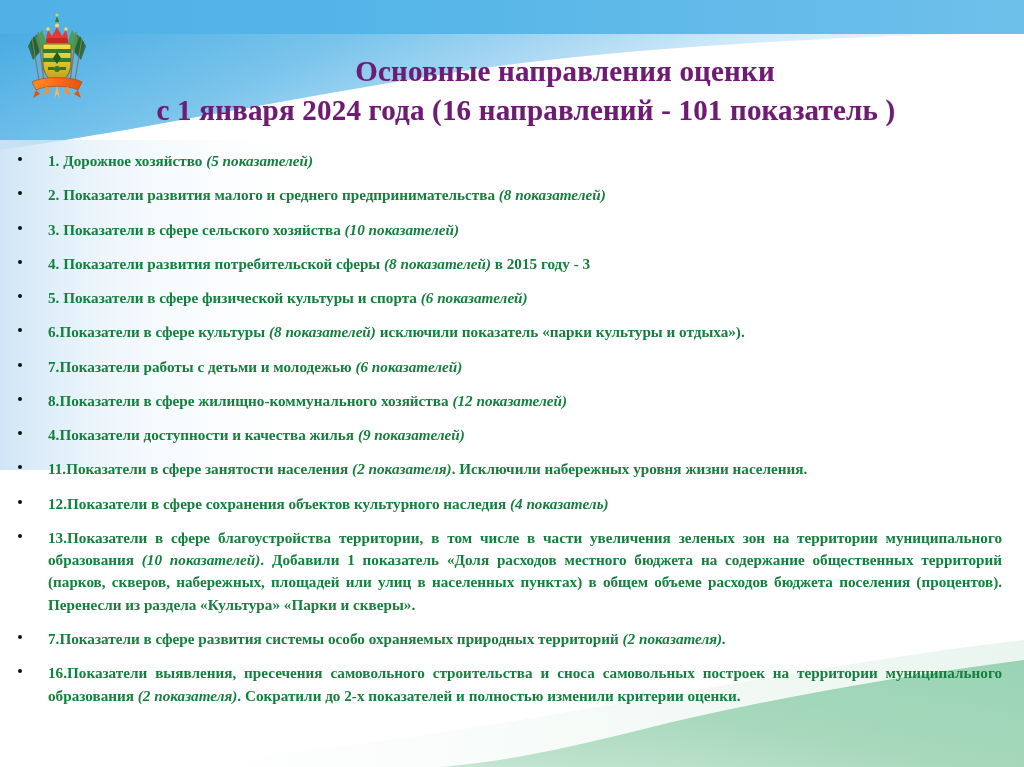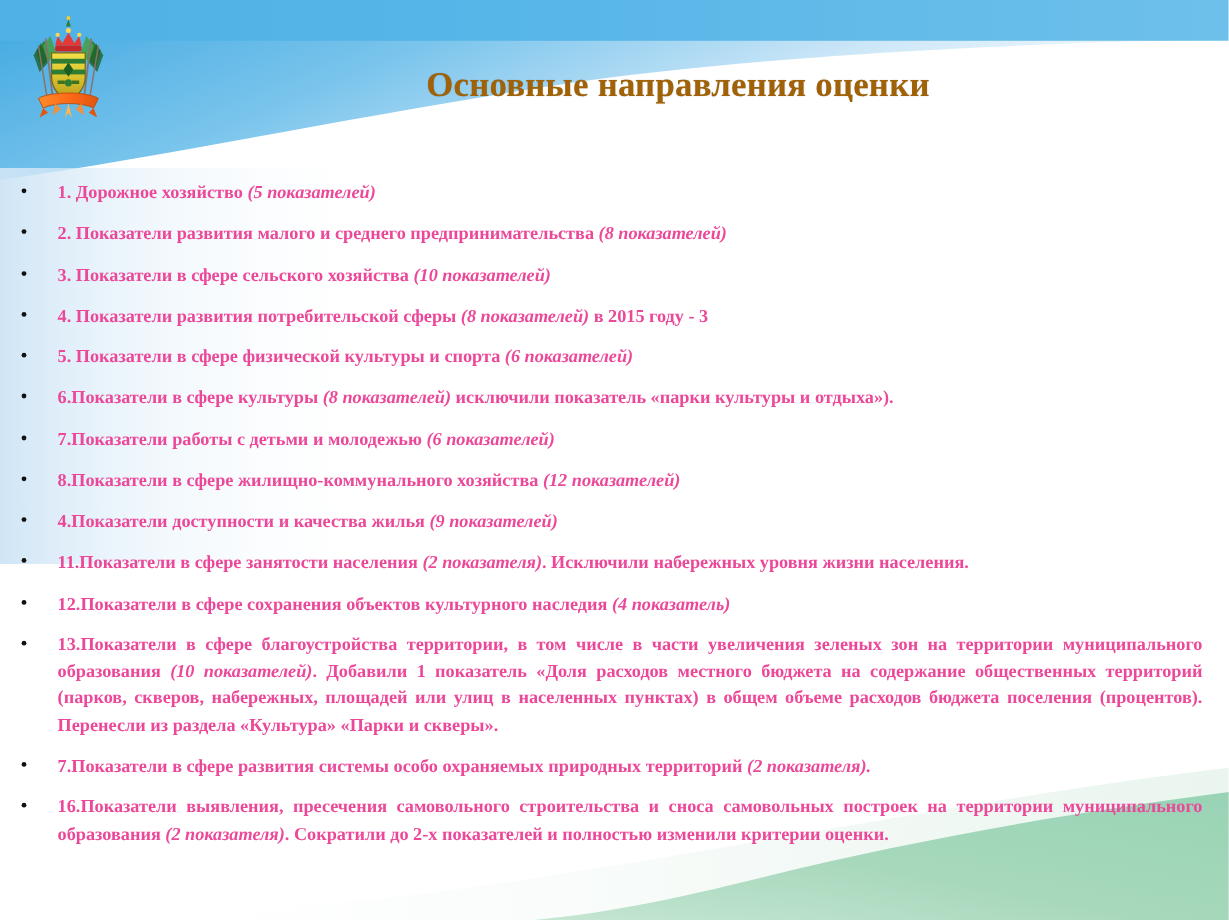--- a/index.html
+++ b/index.html
@@ -55,21 +55,21 @@
     width: 66px;
     height: 92px;
   }
 
   .title-block {
     position: absolute;
     left: 120px;
     top: 52px;
     width: 890px;
     text-align: center;
-    color: #a16207;
+    color: #701a75;
     font-weight: bold;
     font-size: 29px;
     line-height: 1.35;
     letter-spacing: 0.2px;
     text-shadow: 0 0 1px rgba(0,0,0,0.25);
   }
   .title-line-1 { display: block; }
   .title-line-2 { display: block; margin-left: -78px; }
 
   
@@ -83,21 +83,21 @@
   ul.points {
     list-style: none;
     margin: 0;
     padding: 0;
   }
 
   li.point {
     position: relative;
     margin: 0 22px 0 16px;
     padding: 0 0 0 32px;
-    color: #ec4899;
+    color: #15803d;
     font-size: 15.2px;
     font-weight: bold;
     line-height: 1.465;
     text-align: justify;
     text-justify: inter-word;
   }
   li.point + li.point { margin-top: 12px; }
 
   li.point > .bullet {
     position: absolute;
@@ -234,20 +234,21 @@
         <path d="M12,78 L9,86 L16,82 Z" fill="#e05510"></path>
         <path d="M54,78 L57,86 L50,82 Z" fill="#e05510"></path>
         <path d="M22,74 L20,84 L27,79 Z" fill="#ff8c2a" opacity="0.9"></path>
         <path d="M44,74 L46,84 L39,79 Z" fill="#ff8c2a" opacity="0.9"></path>
         <path d="M33,74 L30,86 L33,82 L36,86 Z" fill="#ffb74d"></path>
       </g>
     </svg>
 
     <div class="title-block">
       <span class="title-line-1">Основные направления оценки</span>
+      <span class="title-line-2">с 1 января 2024 года (16 направлений - 101 показатель )</span>
     </div>
   </div>
 
   <div class="content">
     <ul class="points" id="points-list">
         <li class="point">
           <span class="bullet"></span>
           <span class="txt"><span class="reg">1. Дорожное хозяйство </span><i>(5 показателей)</i></span>
         </li>
         <li class="point">

